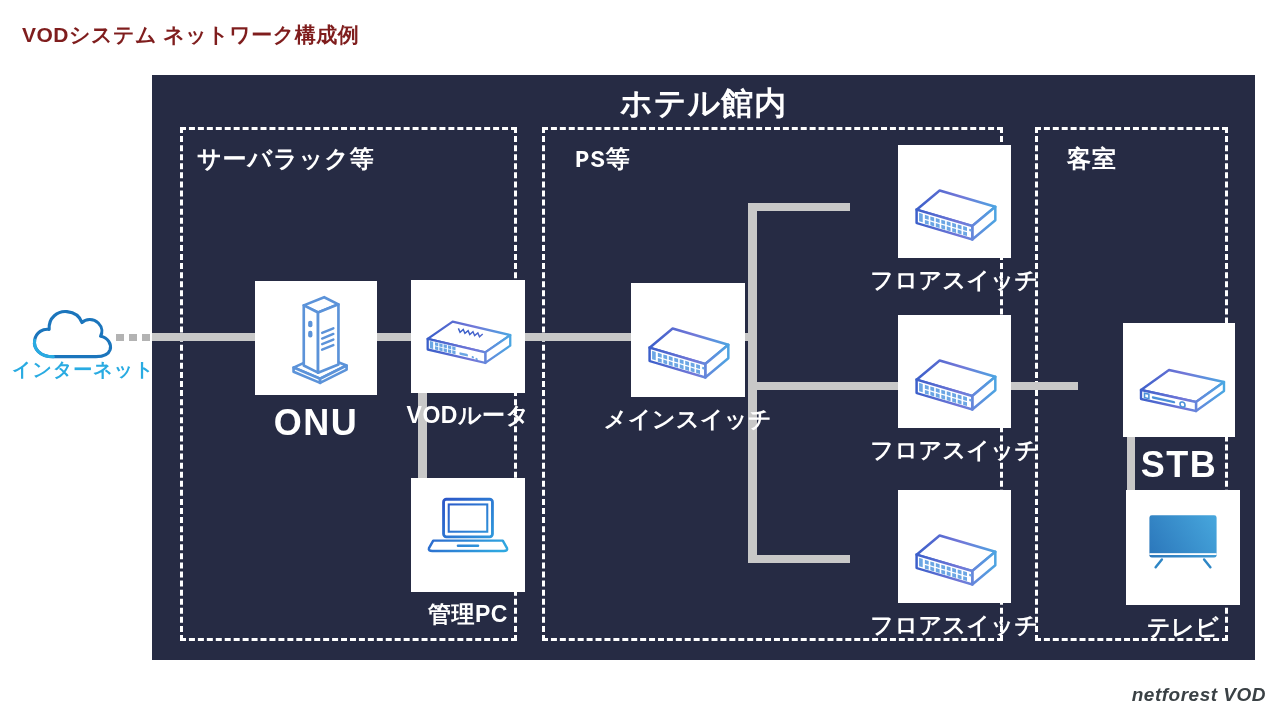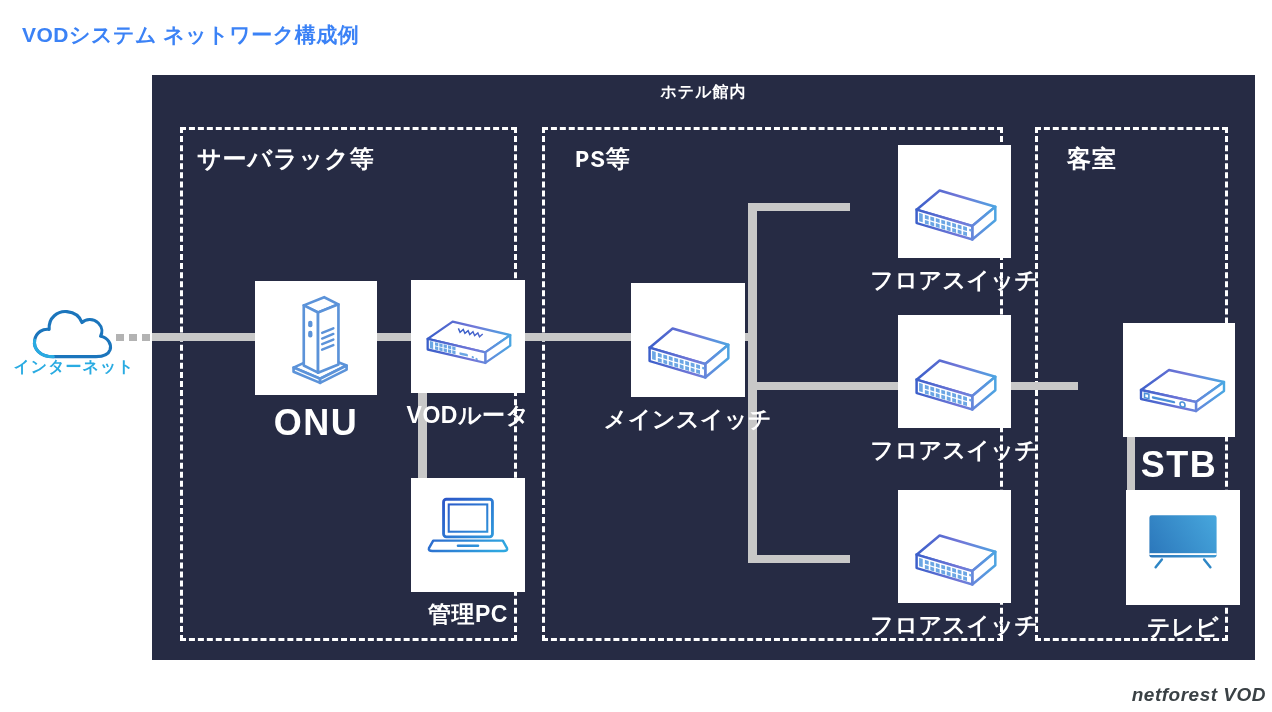--- a/index.html
+++ b/index.html
@@ -1,24 +1,24 @@
 <!DOCTYPE html>
 <html><head>
 <meta charset="utf-8">
 <style>
   html,body{margin:0;padding:0;background:#fff;}
   body{font-family:"Liberation Sans","DejaVu Sans",sans-serif;}
   #stage{position:relative;width:1272px;height:712px;background:#fff;overflow:hidden;}
 
   .page-title{position:absolute;left:22px;top:21px;font-size:21px;font-weight:700;
-    color:#3b82f6;letter-spacing:.5px;}
+    color:#7f1d1d;letter-spacing:.5px;}
 
   .panel{position:absolute;left:152px;top:75px;width:1103px;height:585px;background:#262b44;z-index:0;}
   .panel-title{position:absolute;left:152px;top:82px;width:1103px;text-align:center;
-    font-size:16px;font-weight:700;color:#fff;z-index:1;letter-spacing:1px;}
+    font-size:32px;font-weight:700;color:#fff;z-index:1;letter-spacing:1px;}
 
   .zone{position:absolute;border:3px dashed #fff;z-index:1;box-sizing:border-box;}
   #z-server-rack{left:180px;top:127px;width:337px;height:514px;}
   #z-ps{left:542px;top:127px;width:461px;height:514px;}
   #z-guest-room{left:1035px;top:127px;width:193px;height:514px;}
   .zlabel{position:absolute;top:13px;left:14px;font-size:24px;font-weight:700;color:#fff;
     white-space:nowrap;letter-spacing:1px;}
   #z-ps .zlabel{left:30px;font-family:Liberation Mono, monospace;}
   #z-guest-room .zlabel{left:29px;}
 
@@ -43,21 +43,21 @@
   #n-admin-pc{left:363px;top:478px;border-radius:8px;}   #n-admin-pc .nbox{width:114px;height:114px;}
   #n-main-switch{left:583px;top:283px;}#n-main-switch .nbox{width:114px;height:114px;}
   #n-fs1{left:850px;top:145px;}        #n-fs1 .nbox{width:113px;height:113px;}
   #n-fs2{left:850px;top:315px;}        #n-fs2 .nbox{width:113px;height:113px;}
   #n-fs3{left:850px;top:490px;}        #n-fs3 .nbox{width:113px;height:113px;}
   #n-stb{left:1075px;top:323px;}       #n-stb .nbox{width:112px;height:114px;}
   #n-tv{left:1078px;top:490px;}        #n-tv .nbox{width:114px;height:115px;}
 
   .internet{position:absolute;left:26px;top:300px;z-index:2;}
   .internet-label{position:absolute;left:12px;top:357px;width:124px;text-align:center;
-    font-size:16px;font-weight:700;color:#29abe2;letter-spacing:1px;z-index:2;white-space:nowrap;}
+    font-size:19px;font-weight:700;color:#29abe2;letter-spacing:1px;z-index:2;white-space:nowrap;}
 
   .footer-logo{position:absolute;right:6px;bottom:6px;font-size:19px;font-weight:700;
     font-style:italic;color:#3a4145;letter-spacing:.5px;}
 </style>
 </head>
 <body>
 
 <svg aria-hidden="true" style="position:absolute;width:0;height:0">
   <defs>
     <linearGradient id="gi" gradientUnits="userSpaceOnUse" x1="8" y1="0" x2="95" y2="0">

